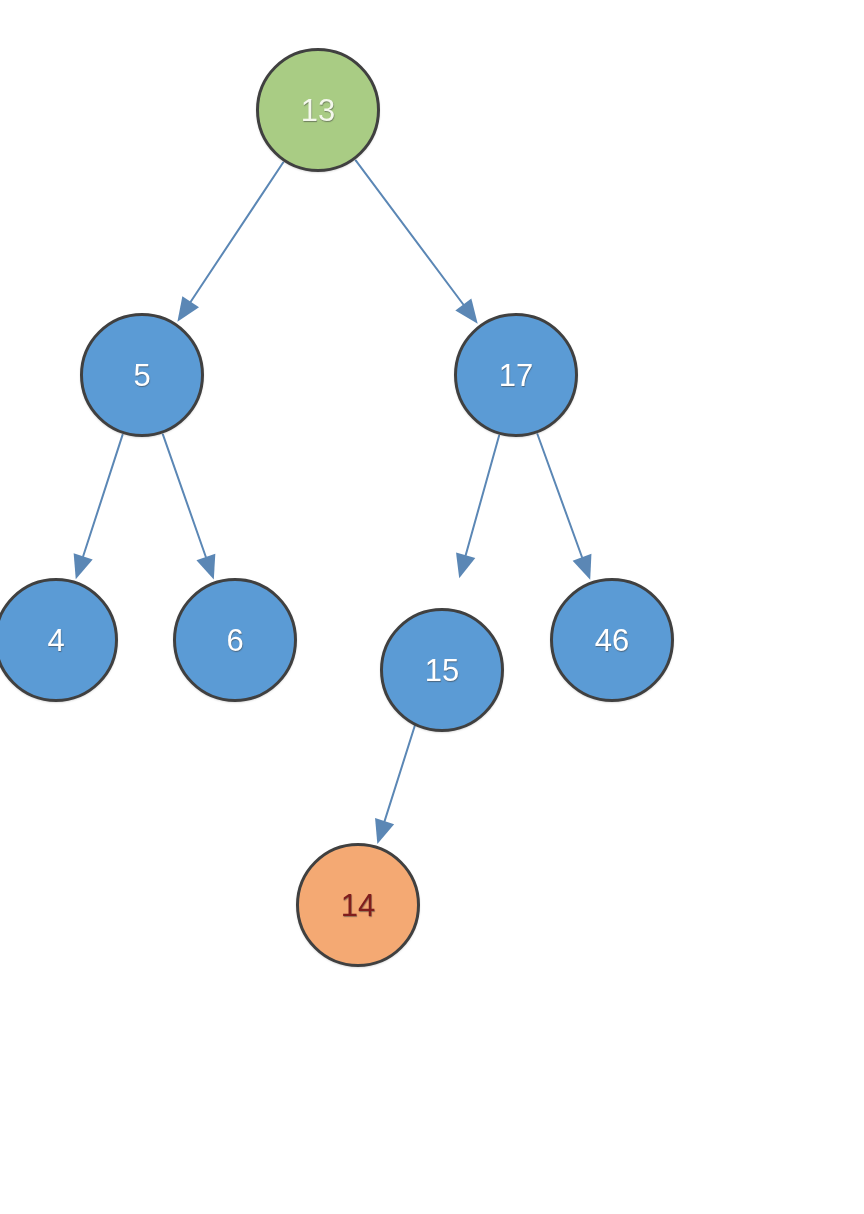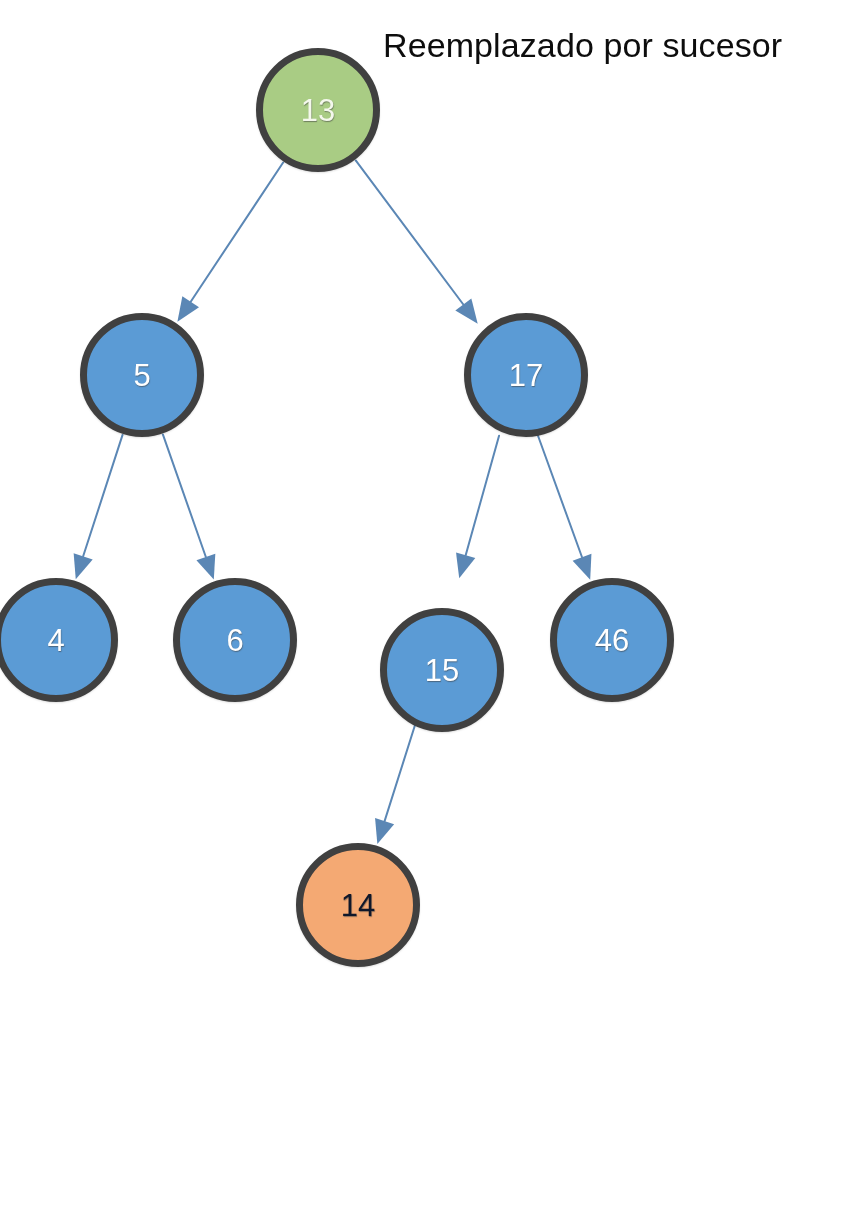--- a/index.html
+++ b/index.html
@@ -45,49 +45,48 @@
     width: 864px;
     height: 1214px;
     pointer-events: none;
   }
 
   
   .node {
     position: absolute;
     border-radius: 50%;
     box-sizing: border-box;
-    border: 7px solid #404040;
+    border: 3px solid #404040;
     display: flex;
     align-items: center;
     justify-content: center;
     box-shadow: 0 1px 2px rgba(0,0,0,0.13);
   }
   .node .node-label {
     font-family: "Liberation Sans", sans-serif;
     font-size: 31px;
     line-height: 31px;
     font-weight: 400;
     color: #ffffff;
     text-shadow: 0.6px 0.6px 1.1px rgba(60,60,60,0.55);
     user-select: none;
     pointer-events: none;
   }
   .node.fill-blue   { background: #5b9bd5; }
   .node.fill-green  { background: #a9cc84; }
   .node.fill-orange { background: #f4a973; }
 
   .node.fill-green .node-label { color: #f4f8ec; }
-  .node.fill-orange .node-label { color: #0f172a; }
+  .node.fill-orange .node-label { color: #7f1d1d; }
 </style>
 </head>
 <body>
 
 <div id="canvas">
 
-  <div class="diagram-title">Reemplazado por sucesor</div>
 
   <svg id="edges" viewBox="0 0 864 1214" width="864" height="1214" xmlns="http://www.w3.org/2000/svg">
       <g>
         <line x1="283.15" y1="162.48" x2="190.69" y2="301.69" stroke="#5b87b5" stroke-width="2" stroke-linecap="round"></line>
         <polygon points="177.41,321.69 182.36,296.16 199.02,307.23" fill="#5b87b5"></polygon>
       </g>
       <g>
         <line x1="355.71" y1="160.47" x2="463.33" y2="304.50" stroke="#5b87b5" stroke-width="2" stroke-linecap="round"></line>
         <polygon points="477.69,323.73 455.32,310.49 471.34,298.52" fill="#5b87b5"></polygon>
       </g>
@@ -113,21 +112,21 @@
       </g>
     </svg>
 
   <div id="node-layer">
       <div class="node fill-green" style="left: 256px; top: 48px; width: 124px; height: 124px;">
         <span class="node-label">13</span>
       </div>
       <div class="node fill-blue" style="left: 80px; top: 313px; width: 124px; height: 124px;">
         <span class="node-label">5</span>
       </div>
-      <div class="node fill-blue" style="left: 464px; top: 313px; width: 124px; height: 124px;">
+      <div class="node fill-blue" style="left: 454px; top: 313px; width: 124px; height: 124px;">
         <span class="node-label">17</span>
       </div>
       <div class="node fill-blue" style="left: -6px; top: 578px; width: 124px; height: 124px;">
         <span class="node-label">4</span>
       </div>
       <div class="node fill-blue" style="left: 173px; top: 578px; width: 124px; height: 124px;">
         <span class="node-label">6</span>
       </div>
       <div class="node fill-blue" style="left: 380px; top: 608px; width: 124px; height: 124px;">
         <span class="node-label">15</span>

